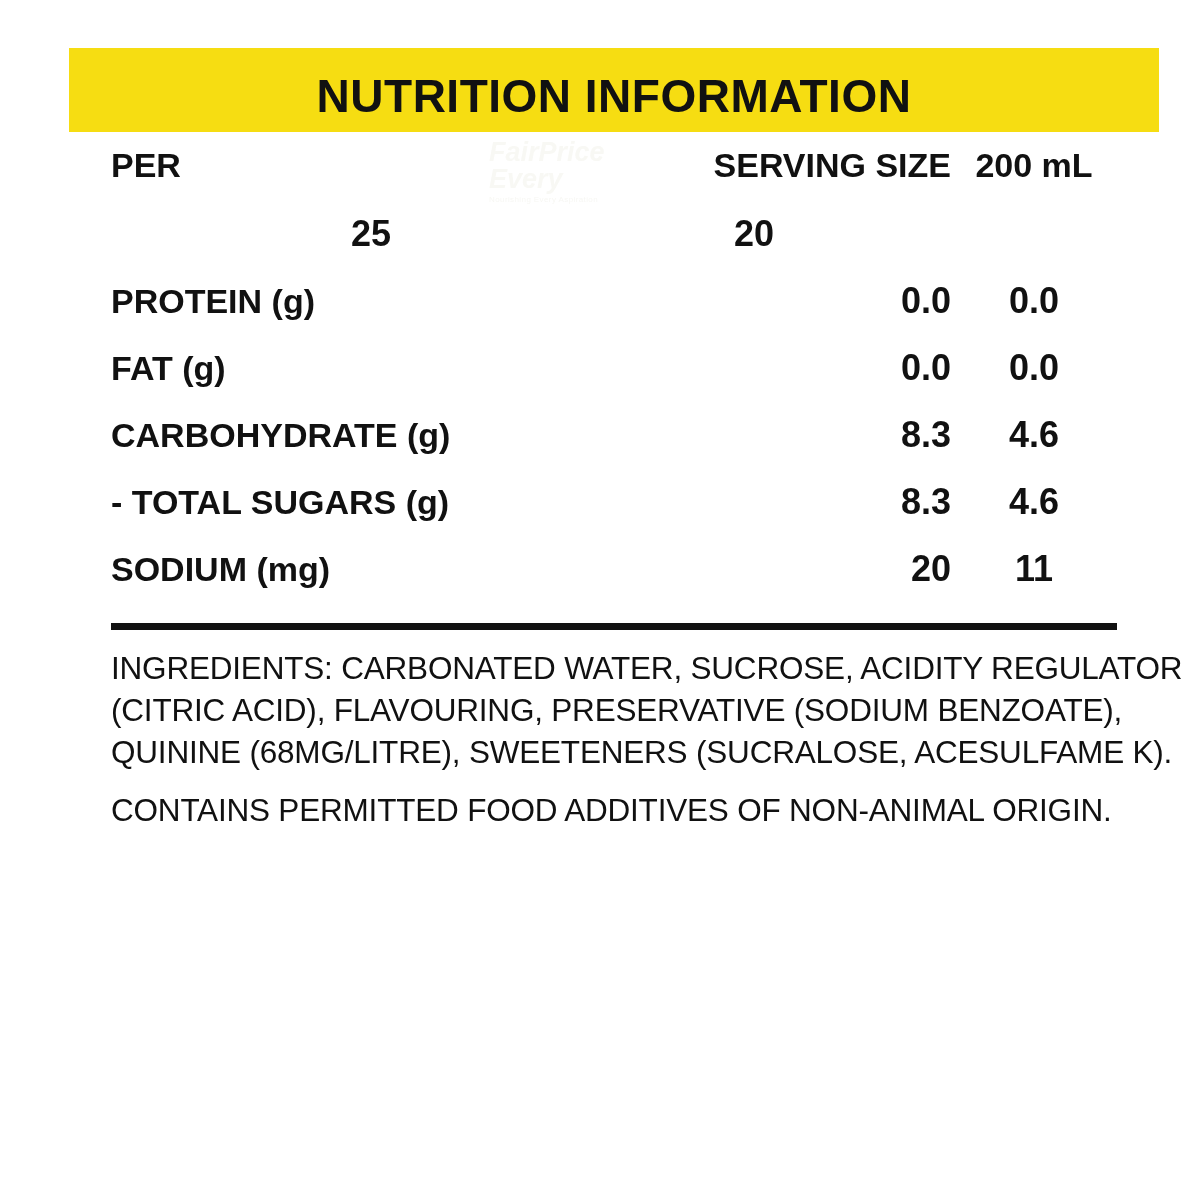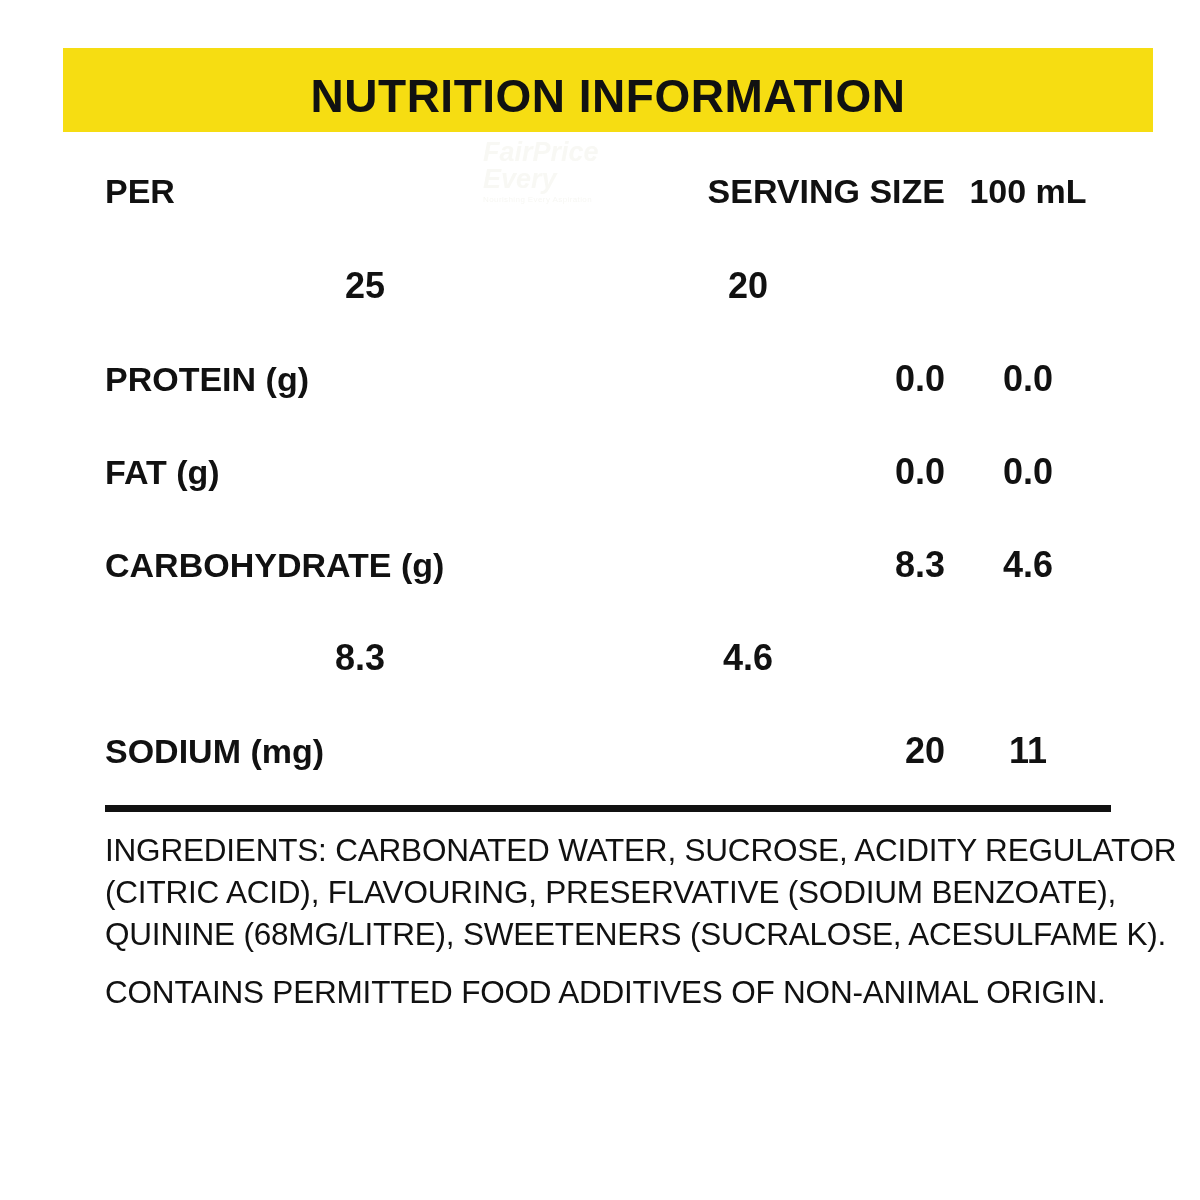--- a/index.html
+++ b/index.html
@@ -10,21 +10,21 @@
     width: 1200px;
     height: 1200px;
     background: #ffffff;
     font-family: "Liberation Sans", sans-serif;
     color: #111111;
     overflow: hidden;
   }
 
   .panel {
     position: absolute;
-    left: 63px;
+    left: 69px;
     top: 48px;
     width: 1090px;
   }
 
   
   .header-block {
     background: #f6dd12;
     padding: 10px 0 6px 0;
     position: relative;
   }
@@ -81,21 +81,20 @@
   }
 
   
   .table {
     padding: 14px 42px 0 42px;
   }
   .row {
     display: flex;
     align-items: baseline;
     height: 67px;
-    margin-top: 26px;
   }
   .cell-label {
     flex: 0 0 560px;
     font-size: 34px;
     font-weight: bold;
     color: #111111;
     white-space: nowrap;
   }
   .cell-v1 {
     flex: 0 0 280px;
@@ -152,21 +151,21 @@
     <div class="wm1">FairPrice</div>
     <div class="wm2">Every</div>
     <div class="wm3">Nourishing Every Aspiration</div>
   </div>
 
   <div class="table">
 
     <div class="row head">
       <div class="cell-label">PER</div>
       <div class="cell-v1">SERVING SIZE</div>
-      <div class="cell-v2">100 mL</div>
+      <div class="cell-v2">200 mL</div>
     </div>
 
     <div class="row">
       <div class="cell-v1">25</div>
       <div class="cell-v2">20</div>
     </div>
 
     <div class="row">
       <div class="cell-label">PROTEIN (g)</div>
       <div class="cell-v1">0.0</div>
@@ -179,20 +178,21 @@
       <div class="cell-v2">0.0</div>
     </div>
 
     <div class="row">
       <div class="cell-label">CARBOHYDRATE (g)</div>
       <div class="cell-v1">8.3</div>
       <div class="cell-v2">4.6</div>
     </div>
 
     <div class="row">
+      <div class="cell-label">- TOTAL SUGARS (g)</div>
       <div class="cell-v1">8.3</div>
       <div class="cell-v2">4.6</div>
     </div>
 
     <div class="row">
       <div class="cell-label">SODIUM (mg)</div>
       <div class="cell-v1">20</div>
       <div class="cell-v2">11</div>
     </div>
 

